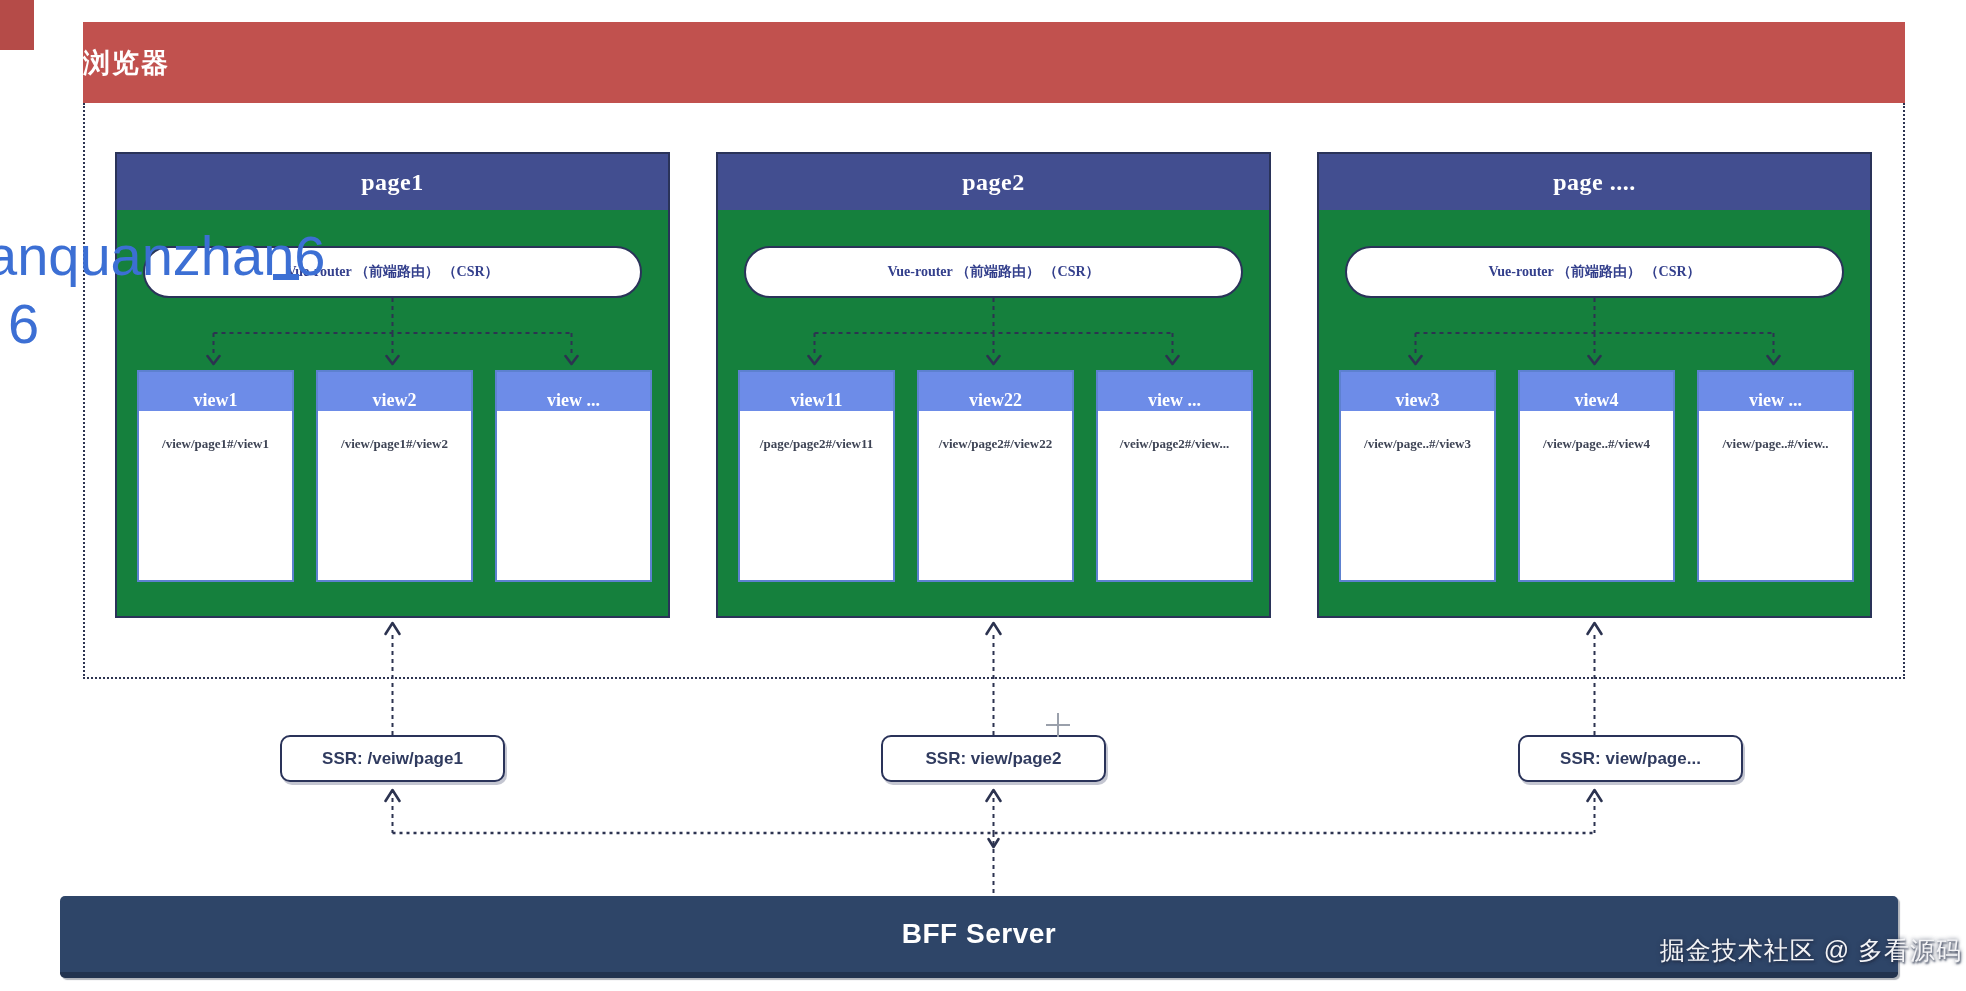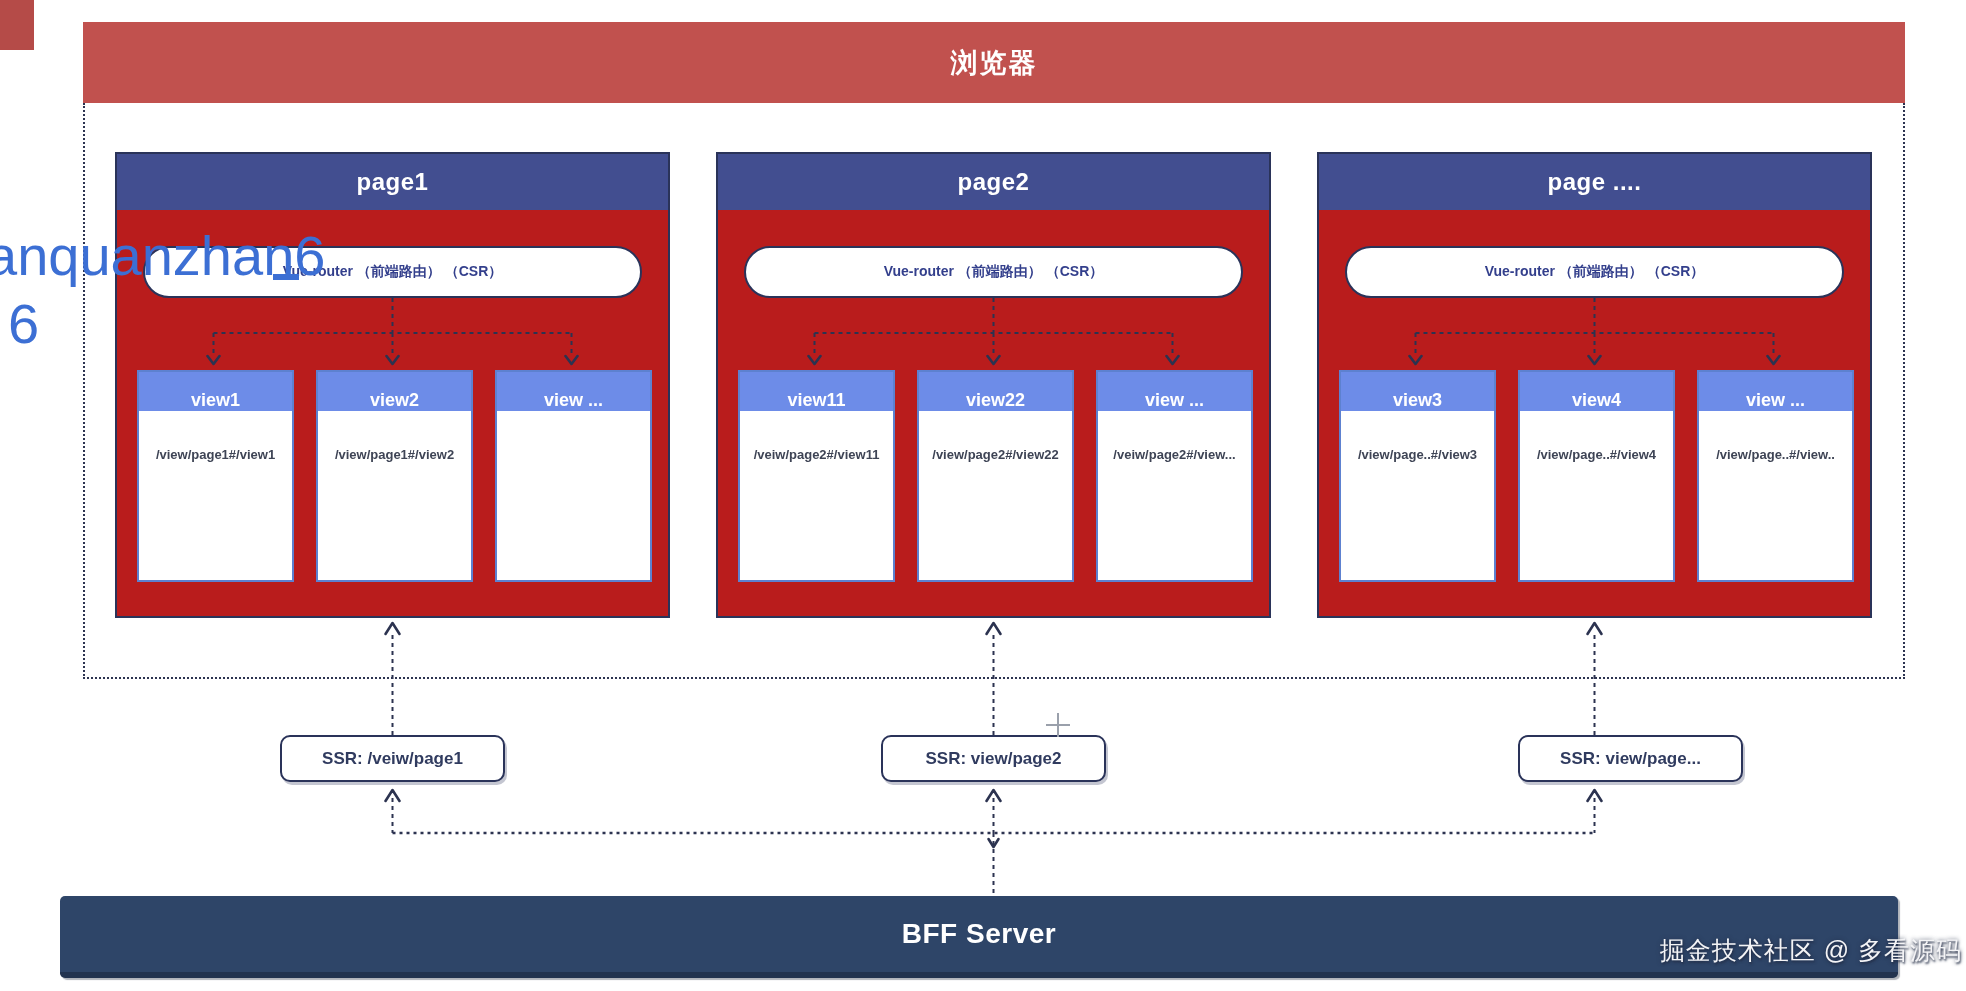--- a/index.html
+++ b/index.html
@@ -5,32 +5,32 @@
   html,body{margin:0;padding:0;background:#fff;}
   .stage{
     position:relative;width:1966px;height:991px;overflow:hidden;background:#fff;
     font-family:"Liberation Sans","DejaVu Sans",sans-serif;
   }
   
   .corner-square{position:absolute;left:0;top:0;width:34px;height:50px;background:var(--red-dark);}
   
   .banner{
     position:absolute;left:83px;top:22px;width:1822px;height:81px;background:var(--red);
-    display:flex;align-items:center;justify-content:center;
+    display:flex;align-items:center;justify-content:flex-start;
   }
   .banner-title{color:#fff;font-size:27px;font-weight:bold;letter-spacing:2px;}
   
   .browser-region{
     position:absolute;left:83px;top:103px;width:1818px;height:574px;
     border-left:2px dotted var(--line);border-right:2px dotted var(--line);border-bottom:2px dotted var(--line);
   }
   
   .page-card{
-    position:absolute;top:152px;width:555px;height:466px;background:#b91c1c;
-    border:2px solid var(--card-border);box-sizing:border-box;
+    position:absolute;top:152px;width:555px;height:466px;background:#15803d;
+    border:2px solid var(--card-border);box-sizing:border-box;font-family:Liberation Serif, serif;
   }
   .page-card.p0{left:115px}.page-card.p1{left:716px}.page-card.p2{left:1317px}
   .page-header{
     position:absolute;left:0;top:0;right:0;height:56px;background:var(--navy-header);
     display:flex;align-items:center;justify-content:center;
   }
   .page-title{color:#fff;font-size:24px;font-weight:bold;letter-spacing:.5px;}
   .router-pill{
     position:absolute;left:26px;top:92px;width:499px;height:52px;border:2px solid var(--card-border);
     border-radius:27px;background:#fff;display:flex;align-items:center;justify-content:center;box-sizing:border-box;
@@ -39,21 +39,21 @@
   .views-row{position:absolute;left:0;top:216px;width:100%;height:212px;}
   .view-box{
     position:absolute;top:0;width:157px;height:212px;background:#fff;
     border:2px solid var(--view-border);box-sizing:border-box;
   }
   .view-box.v0{left:20px}.view-box.v1{left:199px}.view-box.v2{left:378px}
   .view-header{
     height:39px;background:var(--view-head);display:flex;align-items:flex-end;justify-content:center;
   }
   .view-title{color:#fff;font-size:18px;font-weight:bold;}
-  .view-body{display:flex;justify-content:center;padding-top:36px;}
+  .view-body{display:flex;justify-content:center;padding-top:25px;}
   .view-path{color:var(--path-text);font-size:13px;font-weight:bold;white-space:nowrap;}
   
   .ssr-box{
     position:absolute;top:735px;width:225px;height:47px;background:#fff;border:2.5px solid var(--card-border);
     border-radius:10px;box-sizing:border-box;display:flex;align-items:center;justify-content:center;
     box-shadow:2px 3px 0 rgba(43,51,89,.28);
   }
   .ssr-box.s0{left:280px}.ssr-box.s1{left:881px}.ssr-box.s2{left:1518px}
   .ssr-label{color:var(--ssr-text);font-size:17px;font-weight:bold;}
   
@@ -129,21 +129,21 @@
     </div>
     <div class="router-pill">
       <span class="router-label">Vue-router （前端路由） （CSR）</span>
     </div>
     <div class="views-row">
       <div class="view-box v0">
         <div class="view-header">
             <span class="view-title">view11</span>
           </div>
         <div class="view-body">
-            <span class="view-path">/veiw/page2#/view11</span>
+            <span class="view-path">/page/page2#/view11</span>
           </div>
       </div>
       <div class="view-box v1">
         <div class="view-header">
             <span class="view-title">view22</span>
           </div>
         <div class="view-body">
             <span class="view-path">/view/page2#/view22</span>
           </div>
       </div>

